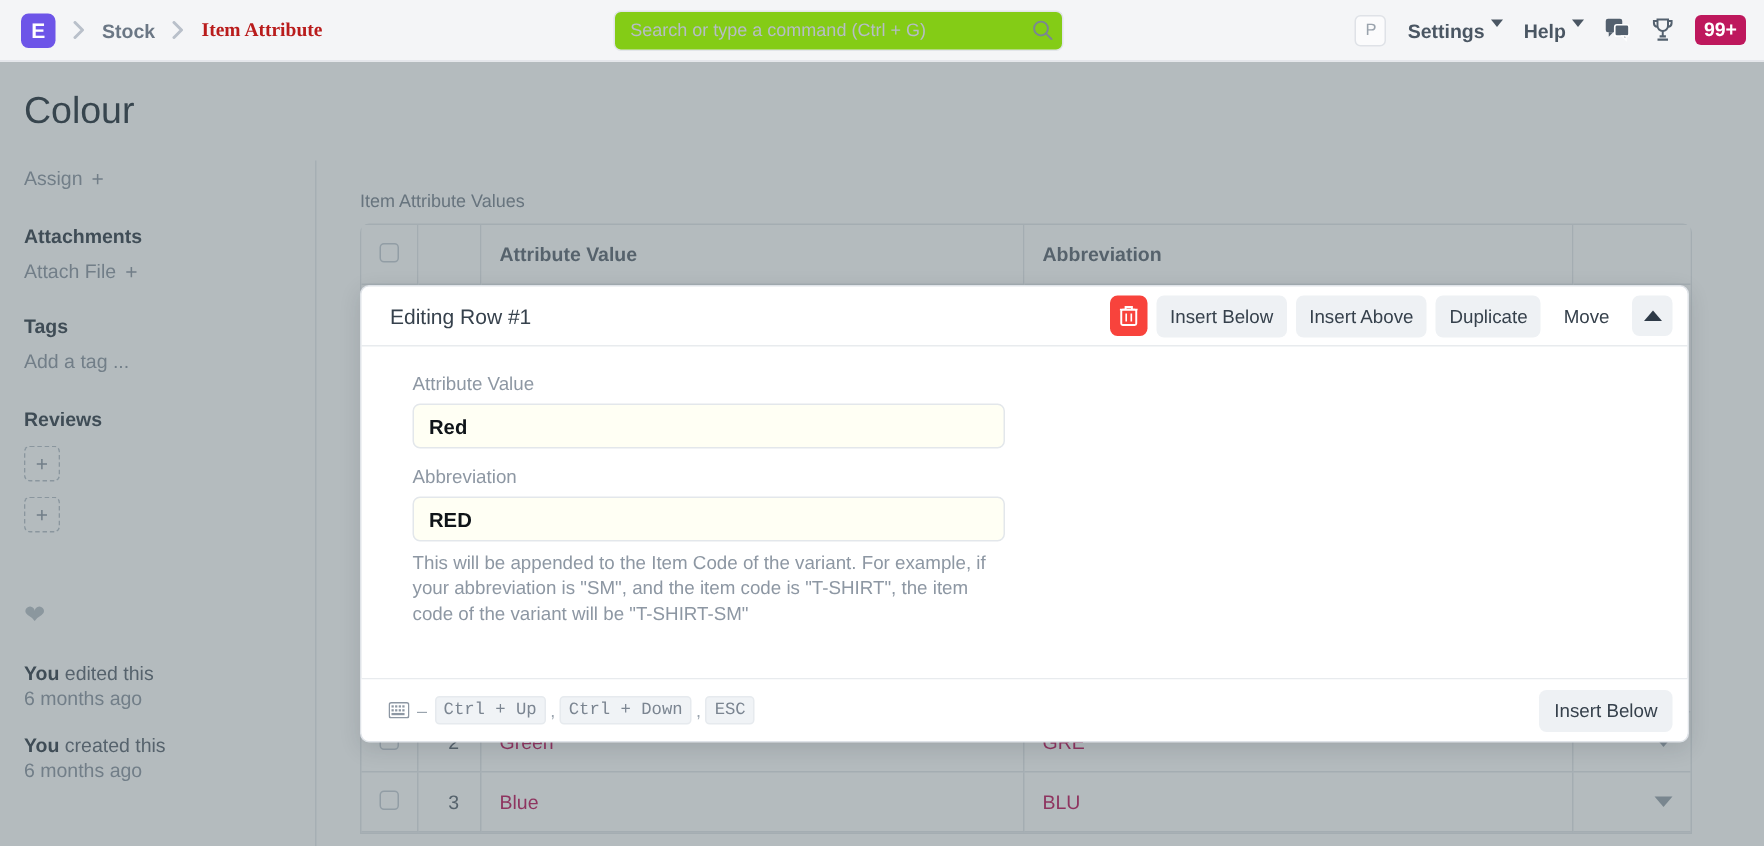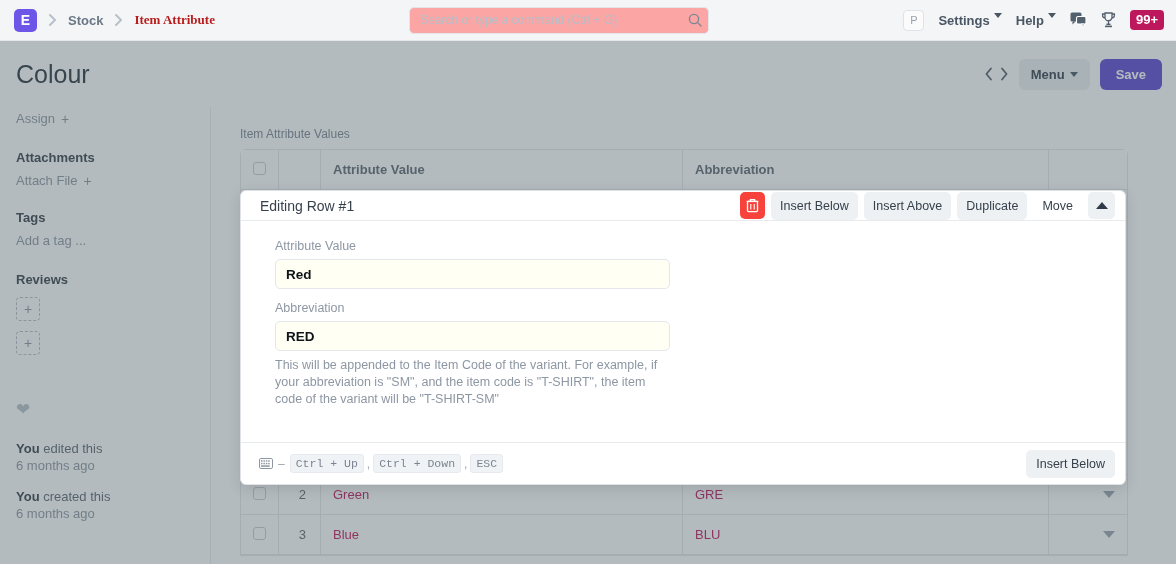--- a/index.html
+++ b/index.html
@@ -33,21 +33,21 @@
   }
   .crumb.active { color: #b91c1c; font-family: Liberation Serif, serif; }
 
   .nav-center { margin-left: auto; }
   .searchwrap {
     position: relative; width: 300px; height: 27px;
   }
   .searchwrap input {
     width: 100%; height: 100%;
     border: 1px solid #e2e5ea; border-radius: 5px;
-    background: #fca5a5;
+    background: #84cc16;
     font-size: 12px; font-family: "Liberation Sans", sans-serif;
     color: #36414c;
     padding: 0 28px 0 10px;
   }
   .searchwrap input::placeholder { color: #b6bdc6; }
   .search-icon {
     position: absolute; right: 7px; top: 50%; transform: translateY(-50%);
     color: #7a8693; pointer-events: none;
   }
   .search-icon svg { display: block; }
@@ -174,21 +174,21 @@
   
   .edit-dialog {
     position: absolute; top: 190px; left: 240px; width: 886px;
     background: #ffffff;
     border: 1px solid #dfe3e8;
     border-radius: 6px;
     box-shadow: 0 4px 14px rgba(20,30,40,0.13);
     z-index: 30;
   }
   .ed-head {
-    height: 30px; display: flex; align-items: center;
+    height: 40px; display: flex; align-items: center;
     padding: 0 10px 0 19px;
     border-bottom: 1px solid #e8ebee;
   }
   .ed-title { font-size: 14px; color: #36414c; }
   .ed-actions { margin-left: auto; display: flex; align-items: center; gap: 6px; }
   .ed-btn {
     background: #eef1f4; color: #36414c; border: none; border-radius: 5px;
     font-size: 12.5px; font-family: "Liberation Sans", sans-serif;
     padding: 7px 9px; white-space: nowrap;
   }
@@ -309,35 +309,20 @@
         <line x1="4" y1="14.4" x2="11" y2="14.4" stroke="#53606e" stroke-width="1.6"></line>
         <line x1="5.4" y1="12.3" x2="9.6" y2="12.3" stroke="#53606e" stroke-width="1.5"></line>
       </svg>
     </span>
     <span class="badge-99">99+</span>
   </div>
 </div>
 
 <div class="page-head">
   <h1 class="page-title">Colour</h1>
-  <div class="page-head-right">
-    <span class="prevnext">
-      <svg width="10" height="14" viewBox="0 0 10 14">
-          <path d="M7 1.5 L2.4 7 L7 12.5" stroke="#4e5a67" stroke-width="1.7" fill="none" stroke-linecap="round" stroke-linejoin="round"></path>
-        </svg>
-      <svg width="10" height="14" viewBox="0 0 10 14">
-          <path d="M3 1.5 L7.6 7 L3 12.5" stroke="#4e5a67" stroke-width="1.7" fill="none" stroke-linecap="round" stroke-linejoin="round"></path>
-        </svg>
-    </span>
-    <button class="btn-menu">
-      <span>Menu</span>
-      <span class="caret-down"></span>
-    </button>
-    <button class="btn-save">Save</button>
-  </div>
 </div>
 
 <div class="sidebar">
   <div class="sb-row" style="padding-top:4px;">
     <span class="sb-muted">Assign</span>
     <span class="plus-sign">+</span>
   </div>
 
   <div style="margin-top:24px;" class="sb-head">Attachments</div>
   <div class="sb-row" style="margin-top:8px;">

